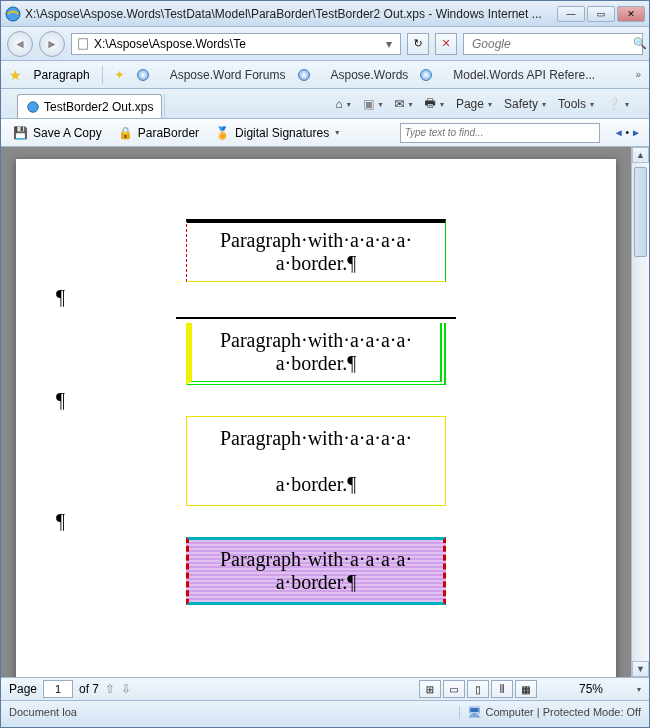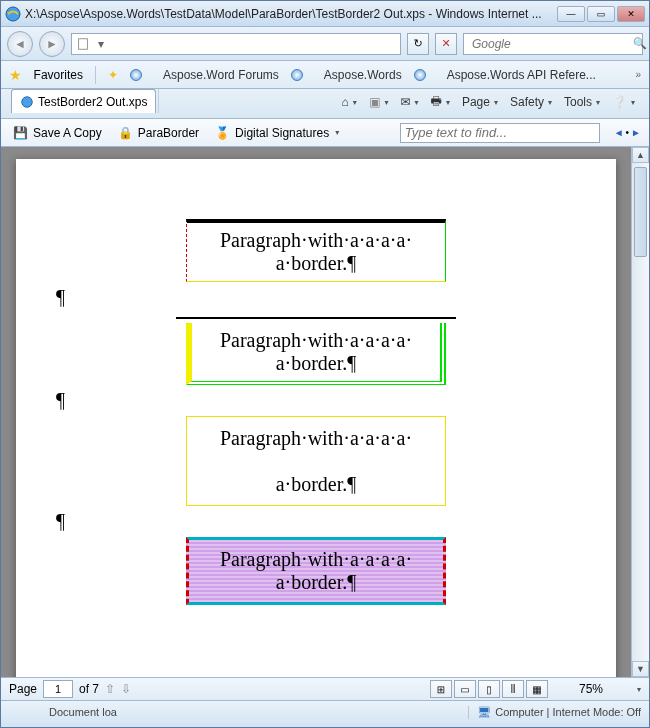--- a/index.html
+++ b/index.html
@@ -58,21 +58,21 @@
   display: flex; align-items: center; padding: 0 8px; gap: 12px;
   border-bottom: 1px solid #a0b8d0;
 }
 .fav-row .star { color: #f0c020; font-size: 14px; }
 .fav-link { display:flex; align-items:center; gap:21px; color:#333; }
 .fav-link .dot { width:12px; height:12px; border-radius:50%; background:radial-gradient(#fff,#60a0e0); border:1px solid #4080c0; }
 .chev { margin-left: auto; font-size: 10px; color: #666; }
 .tab-row {
   height: 30px;
   background: linear-gradient(#e8f0f8,#d8e8f4);
-  display: flex; padding: 0 10px;
+  display: flex; align-items: flex-end; padding: 0 16px;
   border-bottom: 1px solid #a0b8d0;
 }
 .tab {
   height: 24px; background: #fff;
   border: 1px solid #98aabf; border-bottom: none;
   border-radius: 3px 3px 0 0;
   display: flex; align-items: center; padding: 0 8px; gap: 4px;
   margin-right: 2px;
 }
 .tab-spacer { width: 18px; height: 24px; border-left:1px solid #c0d0e0; }
@@ -81,21 +81,21 @@
 .cmd-drop { font-size:8px; color:#555; margin-left:2px; }
 .toolbar2 {
   height: 28px;
   background: linear-gradient(#fafcfe,#e8f0f8);
   display: flex; align-items: center; padding: 0 8px; gap: 8px;
   border-bottom: 1px solid #a0b8d0;
 }
 .tb2-btn { display:flex; align-items:center; gap:4px; padding:2px 4px; }
 .tb2-btn .ico { width:16px; height:16px; display:flex; align-items:center; justify-content:center; font-size:12px; }
 .find-box { margin-left: auto; width:200px; height:20px; background:#fff; border:1px solid #98aabf; display:flex; align-items:center; padding:0 4px; }
-.find-box input { border:none; outline:none; flex:1; font-size:13px; font-style:italic; color:#888; }
+.find-box input { border:none; outline:none; flex:1; font-size:10px; font-style:italic; color:#888; }
 .arrows { display:flex; gap:2px; margin-left:6px; }
 .arrows span { font-size:10px; }
 .content-area {
   position: relative;
   height: 530px;
   background: #888;
   display: flex;
 }
 .doc-view { flex:1; background:#898989; overflow:hidden; position:relative; padding-top:12px; }
 .page {
@@ -126,28 +126,28 @@
 .vscroll .arr.top{top:0} .vscroll .arr.bot{bottom:0}
 .pager-row {
   height: 24px;
   background: linear-gradient(#f0f6fc,#e0ecf6);
   display:flex; align-items:center; padding:0 8px; gap:6px;
   border-top:1px solid #a0b8d0; border-bottom:1px solid #a0b8d0;
 }
 .pager-row input { width:30px; height:18px; border:1px solid #98aabf; text-align:center; font-size:11px; }
 .view-icons { margin-left:auto; display:flex; gap:2px; }
 .view-ico { width:22px; height:18px; border:1px solid #98aabf; background:linear-gradient(#fafcfe,#e8f0f8); display:flex; align-items:center; justify-content:center; font-size:10px; }
-.zoom-val { margin-left:25px; width:50px; }
+.zoom-val { margin-left:36px; width:50px; }
 .status-row {
   height:22px;
   background:linear-gradient(#eaf2fa,#d6e6f4);
   display:flex; align-items:center; padding:0 8px; gap:12px;
   font-size:11px; color:#444;
 }
-.status-cell { display:flex; align-items:center; gap:4px; border-left:1px solid #b8c8d8; padding-left:8px;margin-left:40px; }
+.status-cell { display:flex; align-items:center; gap:4px; border-left:1px solid #b8c8d8; padding-left:8px; }
 .status-cell:first-child { border-left:none; padding-left:0; }
 </style>
 </head>
 <body>
 
 <div class="titlebar">
   <svg class="ie-icon" viewBox="0 0 16 16">
       <circle cx="8" cy="8" r="7" fill="#4aa0e8" stroke="#1060a0"></circle>
       <path d="M3 8 Q8 3 13 8" stroke="#f0c020" stroke-width="2" fill="none"></path>
     </svg>
@@ -159,52 +159,53 @@
   </div>
 </div>
 
 <div class="addr-row">
   <div class="nav-circle">◄</div>
   <div class="nav-circle">►</div>
   <div class="addr-box">
     <svg width="14" height="14" viewBox="0 0 16 16">
         <rect x="3" y="2" width="10" height="12" fill="#fff" stroke="#888"></rect>
       </svg>
+    <input value="X:\Aspose\Aspose.Words\Te" style="">
     <span class="addr-drop">▾</span>
   </div>
   <div class="small-btn">↻</div>
   <div class="small-btn" style="color:#c03030">✕</div>
   <div class="search-box">
     <svg width="14" height="14" viewBox="0 0 16 16">
         <rect x="2" y="2" width="5" height="5" fill="#4285f4"></rect>
         <rect x="9" y="2" width="5" height="5" fill="#ea4335"></rect>
         <rect x="2" y="9" width="5" height="5" fill="#fbbc05"></rect>
         <rect x="9" y="9" width="5" height="5" fill="#34a853"></rect>
       </svg>
     <input placeholder="Google" style="">
     <span style="font-size:11px;color:#666">🔍</span>
   </div>
 </div>
 
 <div class="fav-row">
   <span class="star">★</span>
-  <span>Favorites</span>
+  <span>Paragraph</span>
   <span style="border-left:1px solid #b8c8d8;height:18px"></span>
   <span style="color:#f0c020">✦</span>
   <span class="fav-link">
       <span class="dot"></span>
       <span>Aspose.Word Forums</span>
     </span>
   <span class="fav-link">
       <span class="dot"></span>
       <span>Aspose.Words</span>
     </span>
   <span class="fav-link">
       <span class="dot"></span>
-      <span>Aspose.Words API Refere...</span>
+      <span>Model.Words API Refere...</span>
     </span>
   <span class="chev">»</span>
 </div>
 
 <div class="tab-row">
   <div class="tab">
     <svg width="14" height="14" viewBox="0 0 16 16">
         <circle cx="8" cy="8" r="6" fill="#4aa0e8" stroke="#1060a0"></circle>
       </svg>
     <span>TestBorder2 Out.xps</span>
@@ -319,15 +320,15 @@
     <div class="view-ico">▦</div>
   </div>
   <div class="zoom-val">75%</div>
   <span class="cmd-drop">▾</span>
 </div>
 
 <div class="status-row">
   <div class="status-cell">Document loa</div>
   <div class="status-cell" style="margin-left:auto">
     <span style="color:#3070c0">🖥</span>
-    <span>Computer | Internet Mode: Off</span>
+    <span>Computer | Protected Mode: Off</span>
   </div>
 </div>
 
 </body></html>

